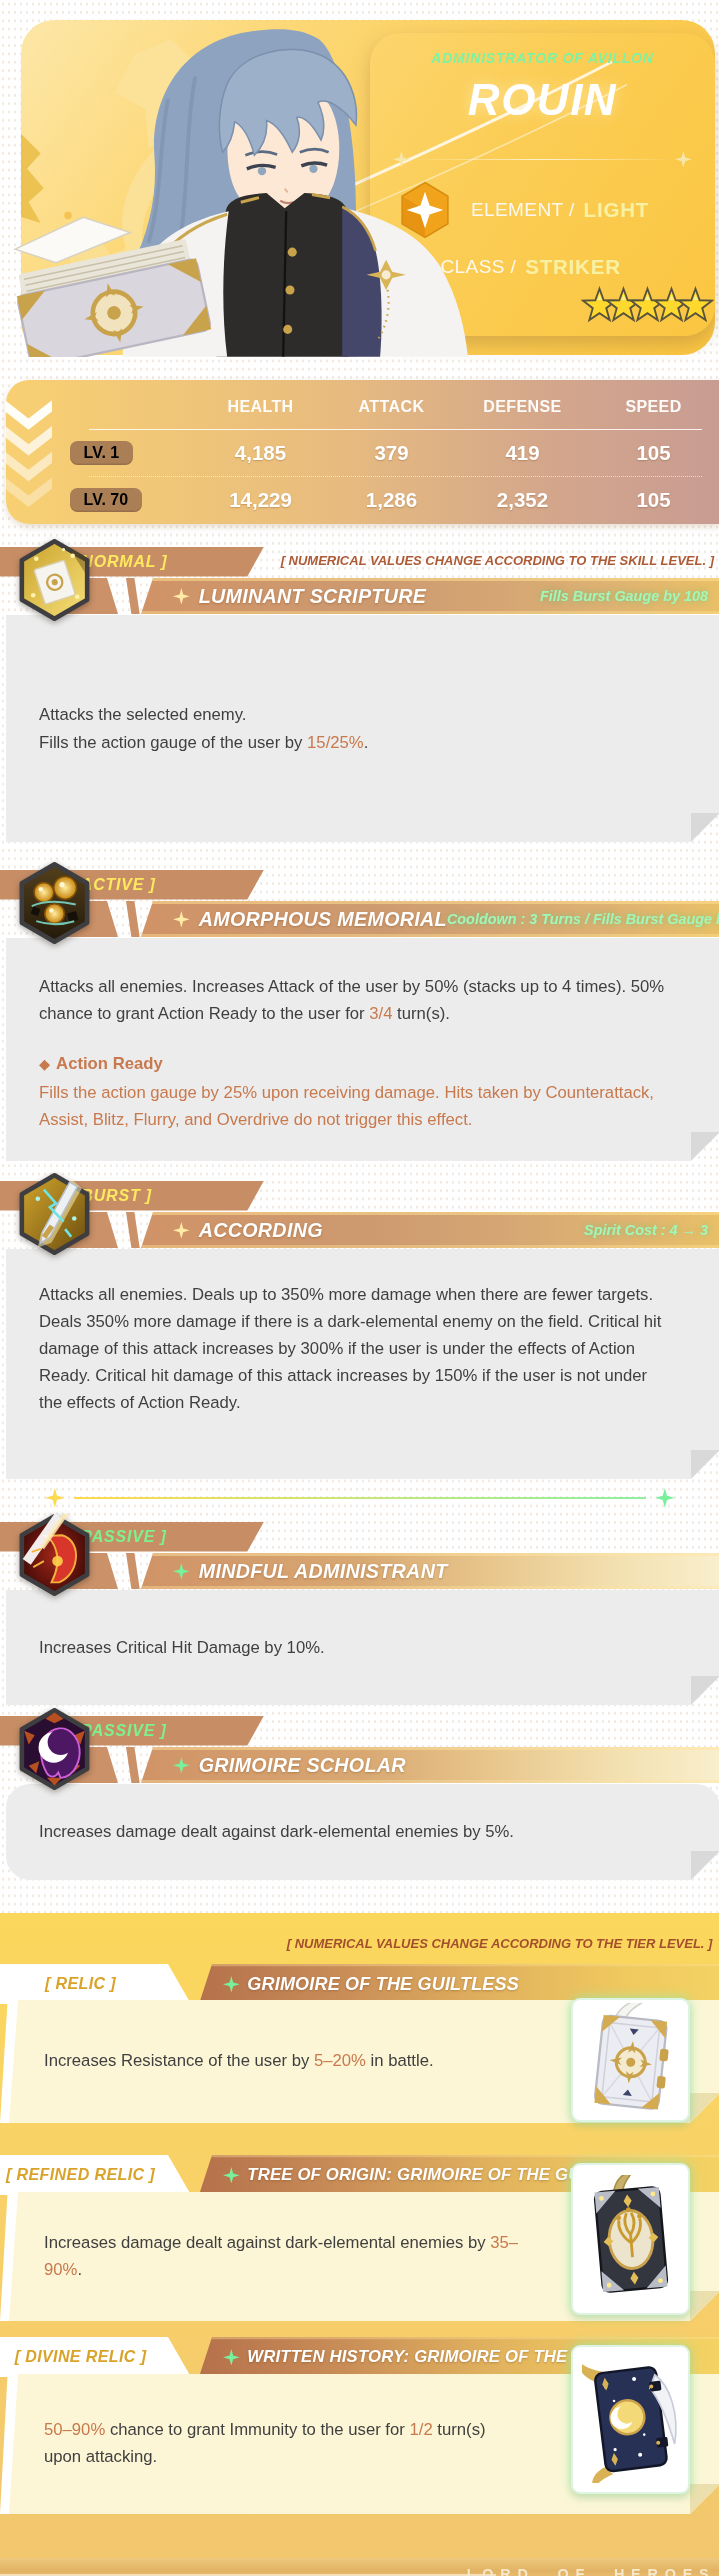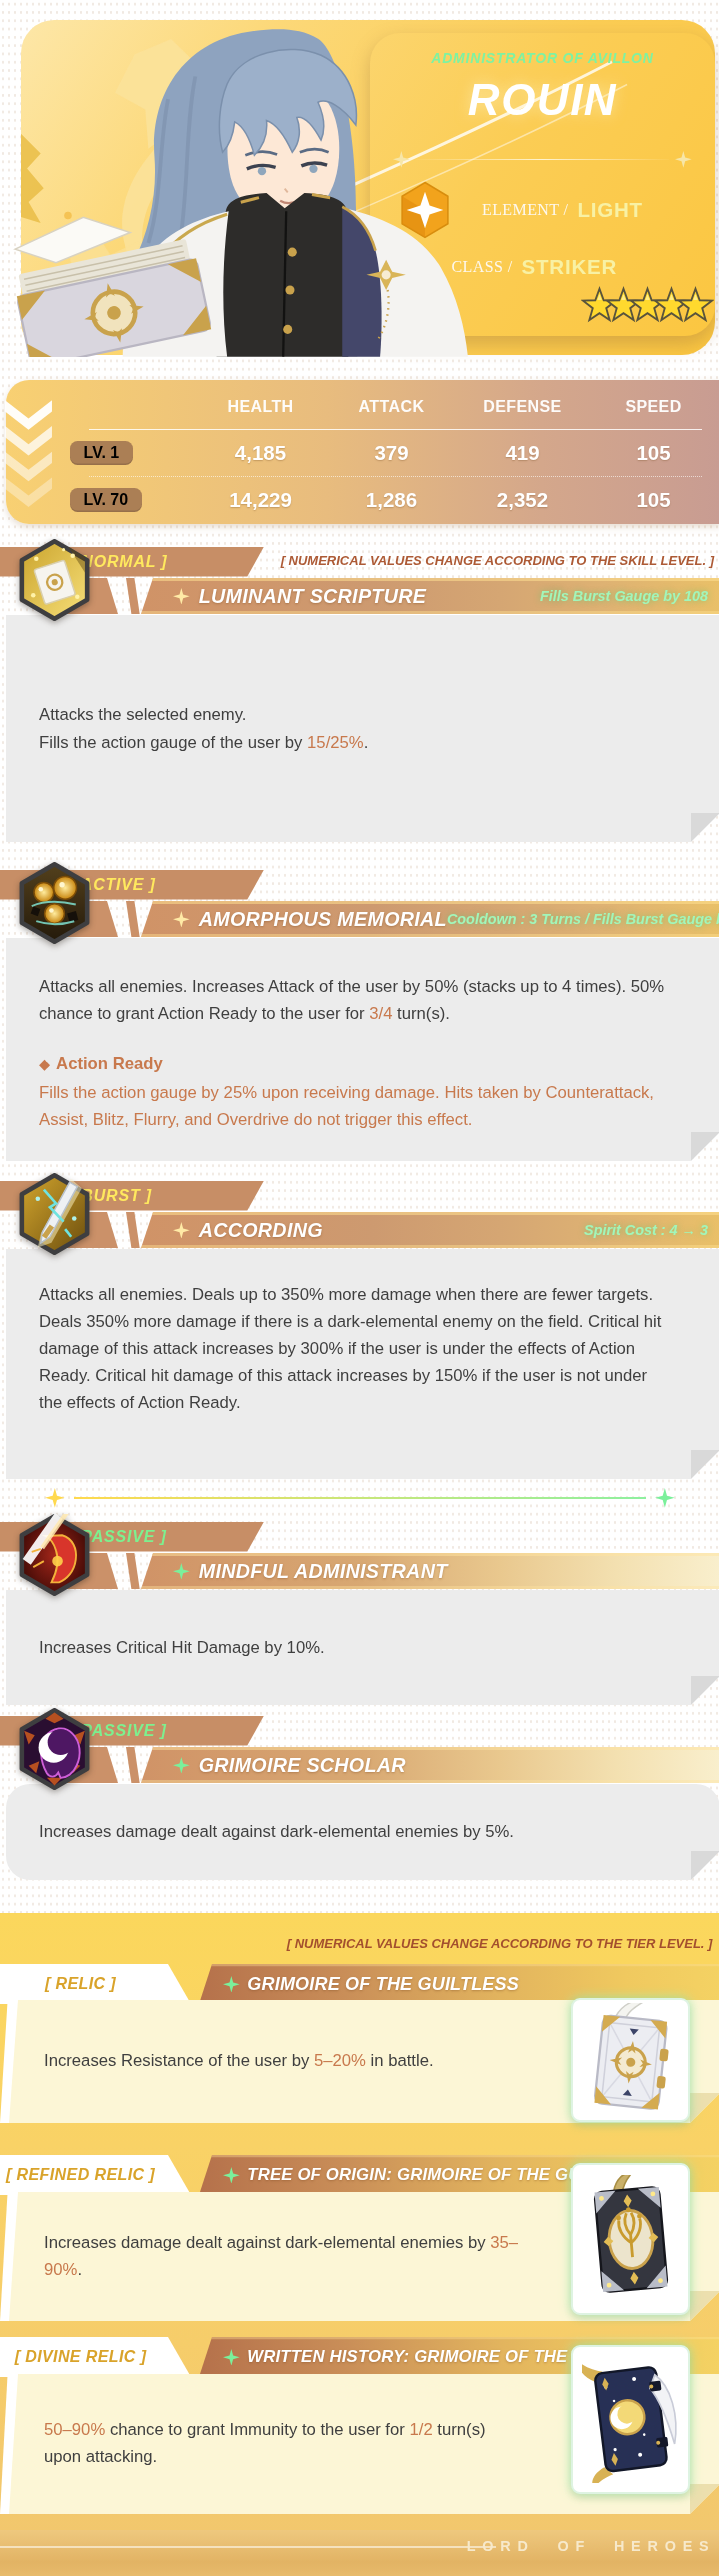--- a/index.html
+++ b/index.html
@@ -19,21 +19,21 @@
              box-shadow:0 7.6px 18px rgba(150,110,60,.35);}
   .card-tag{position:absolute;top:16.7px;left:0;right:0;text-align:center;font-weight:700;font-size:14px;
             color:#7ef2a2;letter-spacing:0.8px;}
   .card-name{position:absolute;top:42px;left:0;right:0;text-align:center;font-weight:800;font-size:44px;
              color:#fff;letter-spacing:1.5px;text-shadow:0 0 13.6px rgba(255,245,200,.55);}
   .card-divider{position:absolute;top:118px;left:23px;right:23px;display:flex;align-items:center;gap:6px;}
   .card-divider .dline{flex:1;height:1.5px;background:linear-gradient(90deg,rgba(255,250,230,.05),rgba(255,250,230,.85),rgba(255,250,230,.05));}
   .attr-row{position:absolute;display:flex;align-items:center;}
   .row-el{top:148px;left:29px;}
   .row-cl{top:205px;left:-1.5px;}
-  .attr-label{font-size:16px;color:#fdf8ef;margin-left:31px;letter-spacing:0.4px;font-family:Liberation Serif, serif;}
+  .attr-label{font-size:19px;color:#fdf8ef;margin-left:20px;letter-spacing:0.4px;}
   .attr-value{font-size:20.5px;font-weight:700;color:#f8f1a4;margin-left:9px;letter-spacing:0.8px;}
   .stars{position:absolute;top:252px;left:211px;}
   
   .stats{position:absolute;left:6px;top:380px;width:714px;height:144px;border-radius:23px 0 0 23px;
          background:linear-gradient(90deg,#f8d072 0%,#e8bc7e 45%,#d4a78b 75%,#c89c92 100%);
          box-shadow:0 3px 7.6px rgba(160,120,70,.25);}
   .chevrons{position:absolute;left:-4.5px;top:19.7px;}
   .stats-grid{display:grid;grid-template-columns:189px 131px 131px 131px 131px;align-items:center;}
   .stats-head{height:44px;padding-top:4.5px;}
   .stats-head div{text-align:center;color:#fff;font-weight:700;font-size:16px;opacity:.96;letter-spacing:0.4px;}
@@ -104,21 +104,21 @@
   .rbody{position:absolute;left:9px;right:0;background:#fcf6d6;
          clip-path:polygon(9px 0,100% 0,100% calc(100% - 30px),calc(100% - 30px) 100%,0 100%);
          display:flex;align-items:center;box-sizing:border-box;}
   .rfold{position:absolute;right:0;bottom:0;width:30px;height:30px;background:#ecdfae;
          clip-path:polygon(0 0,100% 0,0 100%);}
   .rtext{font-size:16.7px;line-height:1.6;color:#3f3f3f;max-width:492px;padding-left:35px;}
   .relic-art{position:absolute;right:30px;width:115px;background:#fff;border:2.3px solid #def3e2;
              border-radius:9px;box-shadow:0 0 12px rgba(150,240,180,.8),0 3.8px 7.6px rgba(120,90,30,.18);
              display:flex;align-items:center;justify-content:center;z-index:5;}
   
-  .fband{position:absolute;left:0;right:0;bottom:0;height:46px;
+  .fband{position:absolute;left:0;right:0;bottom:0;height:18px;
          background:linear-gradient(180deg,#eec87e 0%,#e2b364 70%,#e8bb6c 100%);}
   .fline{position:absolute;left:0;top:16px;width:496px;height:1.5px;background:rgba(255,255,255,.55);}
   .fbrand{position:absolute;right:4.5px;top:8.3px;font-weight:700;font-size:14.4px;color:#f7e9cb;
           letter-spacing:6.8px;word-spacing:12px;}
 </style>
 </head>
 <body>
 
 <div class="page">
 

